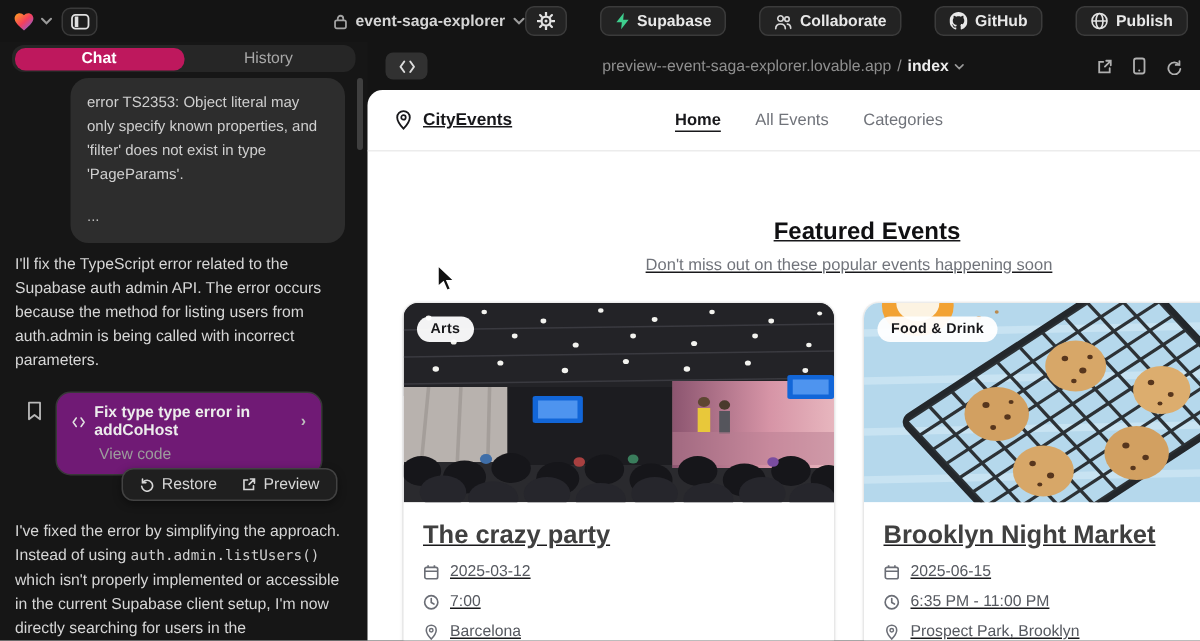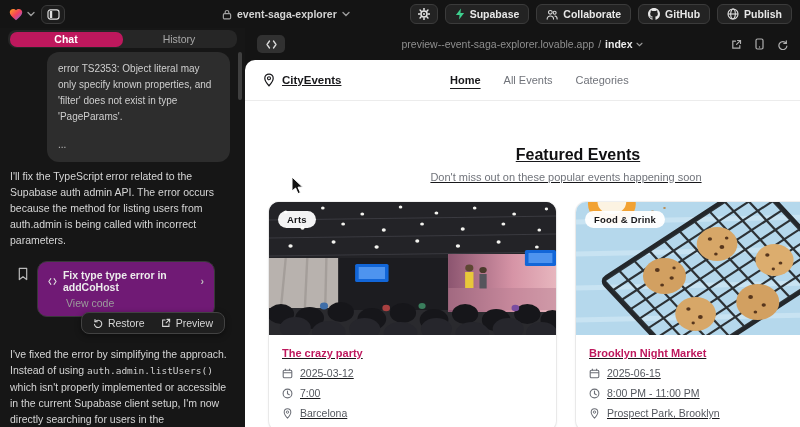--- a/index.html
+++ b/index.html
@@ -13,21 +13,21 @@
 
   
   .topbar { position:absolute; left:0; top:0; width:800px; height:28px;
     display:flex; align-items:center; padding:0 8px; background:#141414; }
   .tb-left { display:flex; align-items:center; gap:6px; }
   .logo-btn { display:flex; align-items:center; gap:3px; cursor:pointer; }
   .panel-btn { width:24px; height:19px; border:1px solid #3a3a3a; border-radius:6px;
     display:flex; align-items:center; justify-content:center; background:#1d1d1d; }
   .tb-center { position:absolute; left:222px; top:0; height:28px;
     display:flex; align-items:center; gap:5px; font-size:10.5px; color:#d4d4d4; font-weight:600; }
-  .tb-right { margin-left:auto; display:flex; align-items:center; gap:7px; }
+  .tb-right { margin-left:auto; display:flex; align-items:center; gap:22px; }
   .tb-btn { height:20px; display:flex; align-items:center; gap:5px;
     background:#232323; border:1px solid #3b3b3b; border-radius:6px;
     padding:0 9px; font-size:10.5px; font-weight:600; color:#e8e8e8; cursor:pointer; }
   .tb-btn.icon-only { padding:0 7px; }
 
   
   .chat { position:absolute; left:0; top:28px; width:245px; height:399px;
     background:#161616; overflow:hidden; }
   .tabs { margin:2px 8px 0; height:18px; display:flex; background:#262626;
     border-radius:8px; padding:1.5px; }
@@ -85,21 +85,21 @@
   .hero p { margin-top:7px; font-size:11px; color:#71747b; }
   .cards { display:grid; grid-template-columns:1fr 1fr; gap:20px; margin:19px 24px 0; }
   .card { border-radius:10px; background:#fff; overflow:hidden;
     box-shadow:0 1px 3px rgba(0,0,0,.10), 0 0 0 1px rgba(0,0,0,.05); cursor:pointer; }
   .card-img { position:relative; height:133px; overflow:hidden; }
   .card-img svg { width:100%; height:100%; }
   .badge { position:absolute; top:9px; left:9px; background:rgba(255,255,255,.95);
     border-radius:999px; padding:3px 9px; font-size:9.5px; font-weight:700;
     color:#18181b; letter-spacing:.2px; }
   .card-body { padding:12px 13px; }
-  .card-title { font-size:11px; font-weight:700; color:#be185d; }
+  .card-title { font-size:17px; font-weight:700; color:#404040; }
   .meta-row { display:flex; align-items:center; gap:7px; margin-top:8px;
     font-size:10.5px; color:#55585f; }
 
   
   .cursor { position:absolute; left:291px; top:176px; z-index:50; pointer-events:none; }
 </style>
 </head>
 <body>
 
 <div class="topbar">
@@ -508,21 +508,21 @@
               <line x1="3.4" y1="0.8" x2="3.4" y2="2.6" stroke="#6b6e76" stroke-width="1.1"></line>
               <line x1="7.6" y1="0.8" x2="7.6" y2="2.6" stroke="#6b6e76" stroke-width="1.1"></line>
             </svg>
             <span>2025-06-15</span>
           </div>
           <div class="meta-row">
             <svg width="11" height="11" viewBox="0 0 11 11">
               <circle cx="5.5" cy="5.5" r="4.4" fill="none" stroke="#6b6e76" stroke-width="1.1"></circle>
               <path d="M5.5 3v2.7l1.8 1" fill="none" stroke="#6b6e76" stroke-width="1.1" stroke-linecap="round"></path>
             </svg>
-            <span>8:00 PM - 11:00 PM</span>
+            <span>6:35 PM - 11:00 PM</span>
           </div>
           <div class="meta-row">
             <svg width="11" height="11" viewBox="0 0 16 16">
               <path d="M8 1.2C5.3 1.2 3.2 3.3 3.2 6c0 3.4 4.8 8.6 4.8 8.6S12.8 9.4 12.8 6c0-2.7-2.1-4.8-4.8-4.8z" fill="none" stroke="#6b6e76" stroke-width="1.5"></path>
               <circle cx="8" cy="6" r="1.7" fill="none" stroke="#6b6e76" stroke-width="1.4"></circle>
             </svg>
             <span>Prospect Park, Brooklyn</span>
           </div>
         </div>
       </div>

